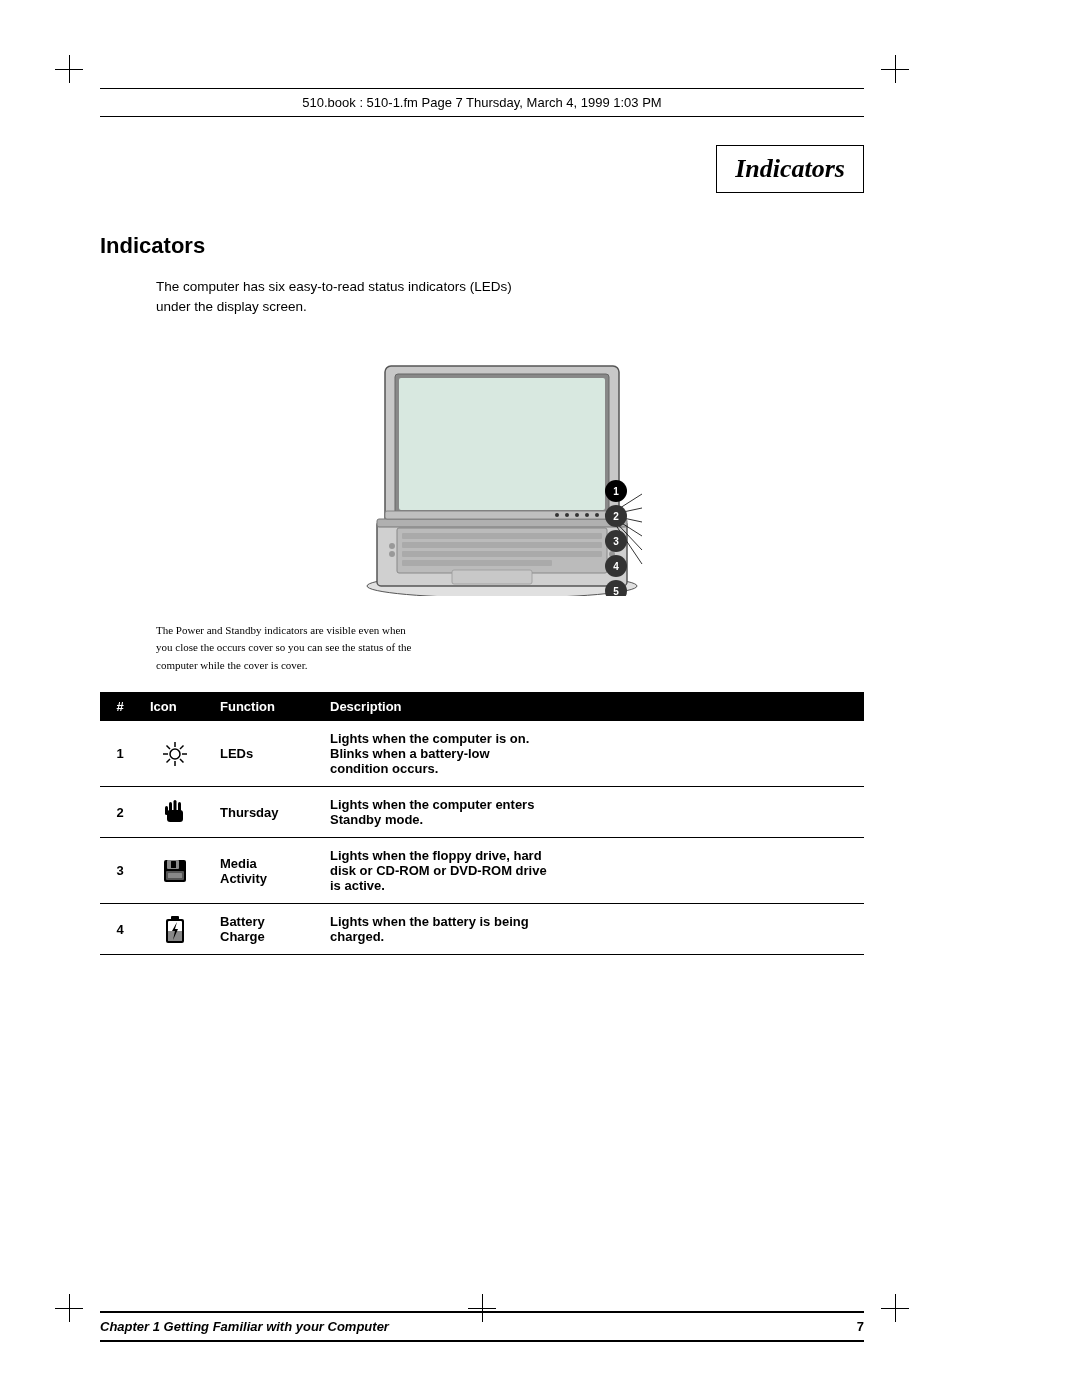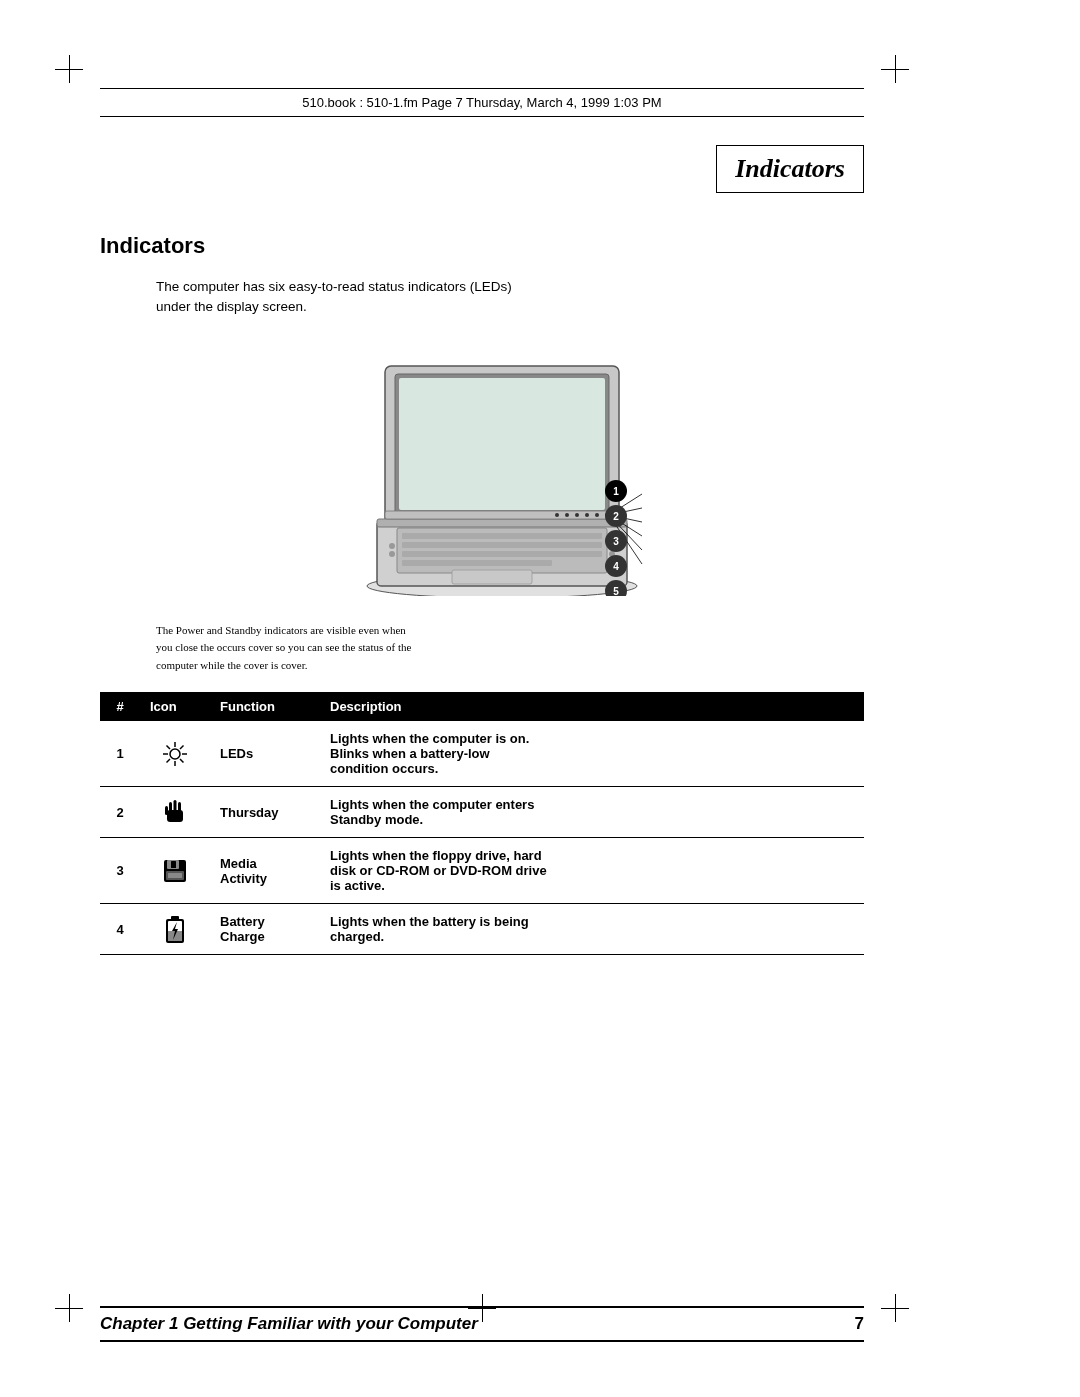--- a/index.html
+++ b/index.html
@@ -190,21 +190,21 @@
       bottom: 55px;
       left: 100px;
       right: 100px;
       border-top: 2px solid #000;
       border-bottom: 2px solid #000;
       padding: 6px 0;
       display: flex;
       justify-content: space-between;
       align-items: center;
       font-family: Arial, Helvetica, sans-serif;
-      font-size: 17px;
+      font-size: 13px;
       font-weight: bold;
     }
     .footer-chapter {
       font-style: italic;
     }
     .footer-page {
       font-weight: bold;
     }
   </style>
 </head>

